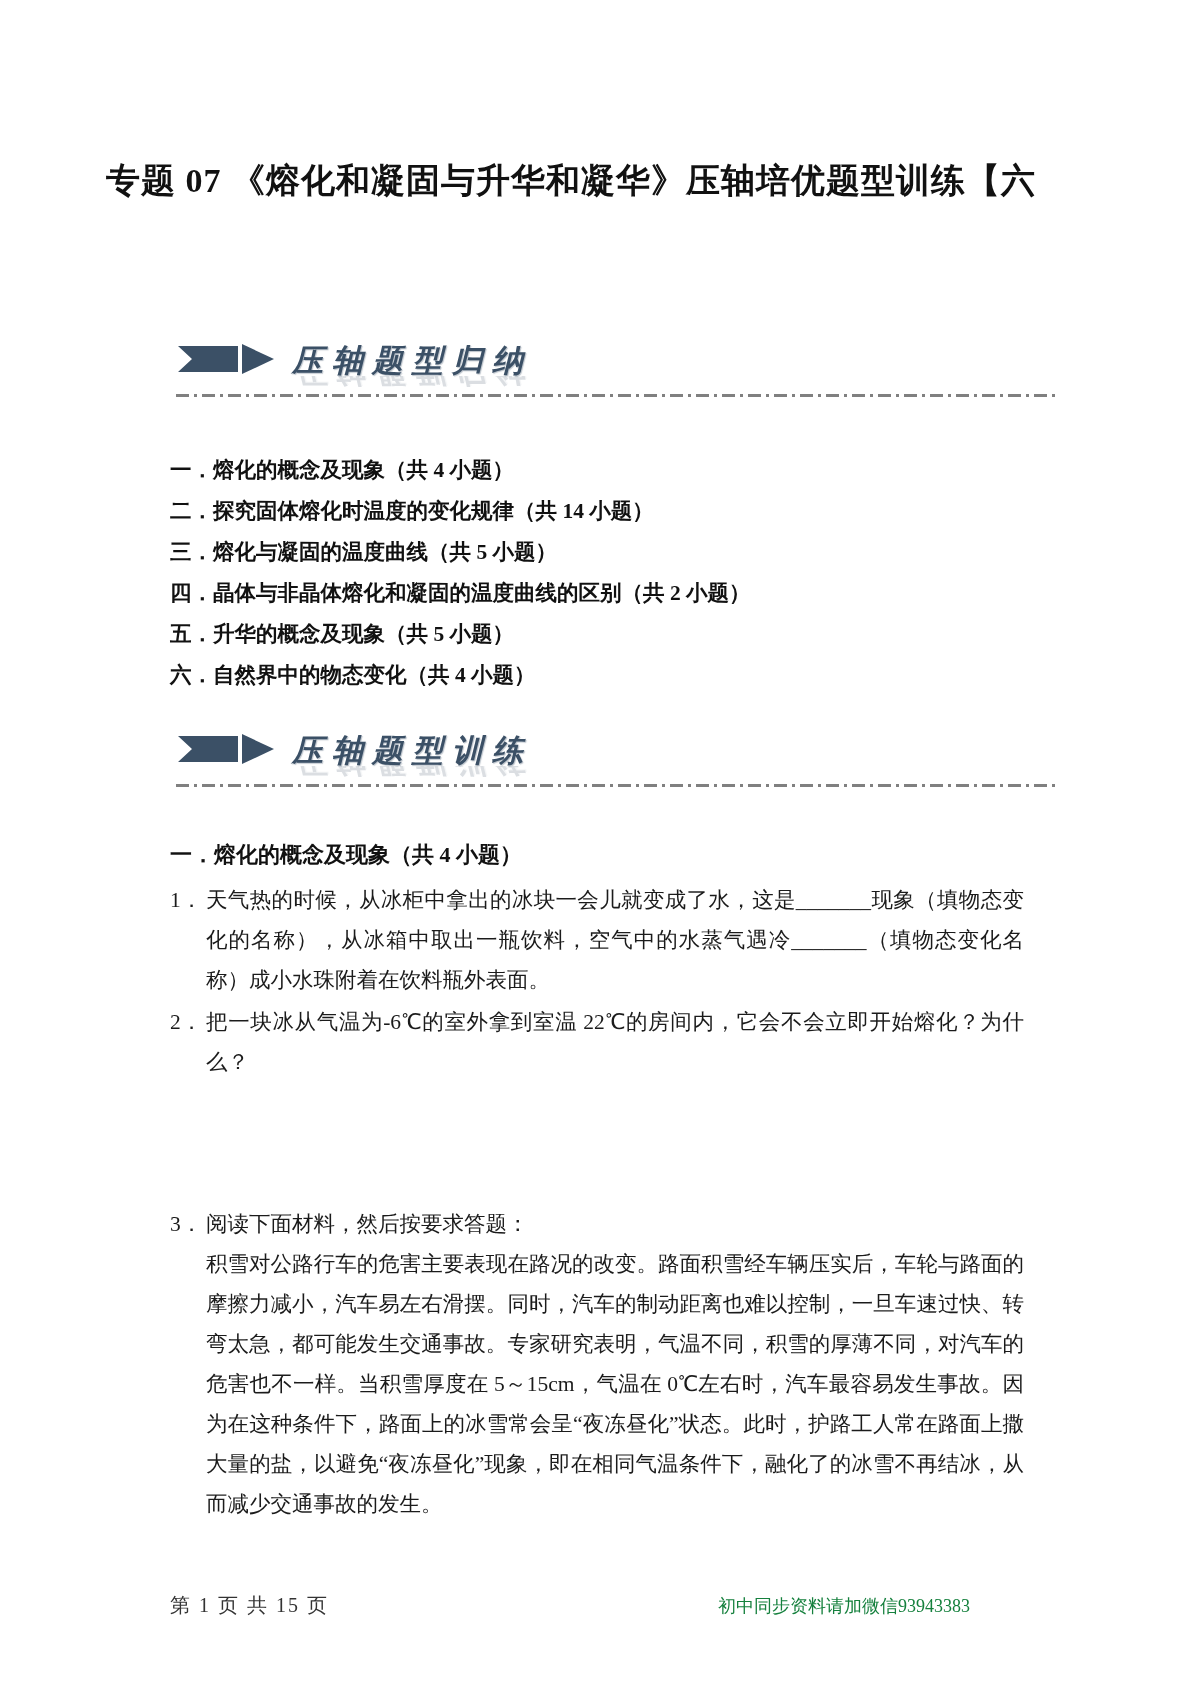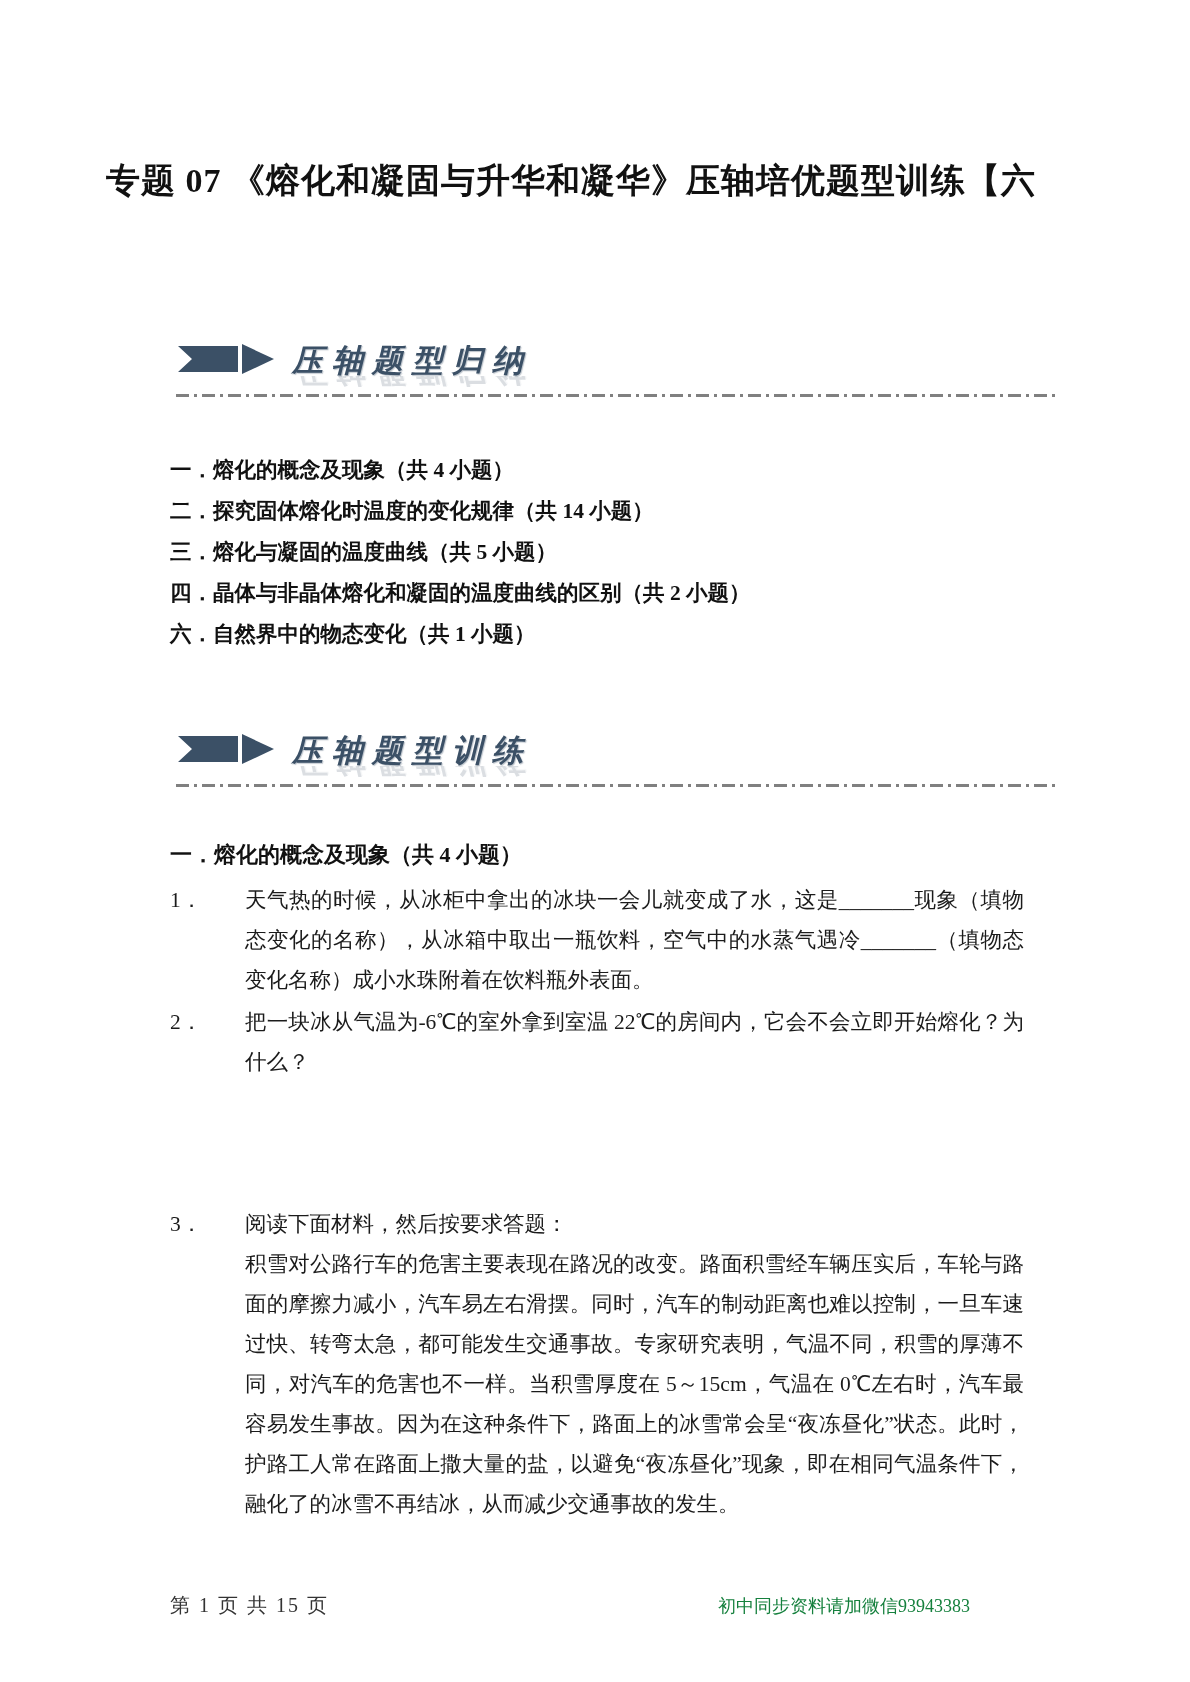--- a/index.html
+++ b/index.html
@@ -118,21 +118,20 @@
   .q-number {
     flex: 0 0 36px;
     font-size: 21.5px;
     line-height: 40px;
   }
   .q-body {
     flex: 1 1 auto;
     font-size: 21.5px;
     line-height: 40px;
     text-align: justify;
-    margin-left: 39px;
   }
   .q-body .material { display: block; }
   .question + .question { margin-top: 2px; }
   .question.gap-before { margin-top: 122px; }
 
   
   .footer {
     position: absolute;
     top: 1592px;
     left: 170px;
@@ -176,21 +175,22 @@
       </span>
     </div>
     <div class="dashdot-rule"></div>
   </div>
 
   <div class="outline">
     <div class="outline-item">一．熔化的概念及现象（共 4 小题）</div>
     <div class="outline-item">二．探究固体熔化时温度的变化规律（共 14 小题）</div>
     <div class="outline-item">三．熔化与凝固的温度曲线（共 5 小题）</div>
     <div class="outline-item">四．晶体与非晶体熔化和凝固的温度曲线的区别（共 2 小题）</div>
-    <div class="outline-item">六．自然界中的物态变化（共 1 小题）</div>
+    <div class="outline-item">五．升华的概念及现象（共 5 小题）</div>
+    <div class="outline-item">六．自然界中的物态变化（共 4 小题）</div>
   </div>
 
   <div class="banner" style="top:728px;">
     <div class="banner-row">
       <span class="arrow-icon">
         <svg width="100" height="32" viewBox="0 0 100 32" xmlns="http://www.w3.org/2000/svg">
           <polygon points="2,3 62,3 62,29 2,29 16,16" fill="#3b5066"></polygon>
           <polygon points="66,1 98,16 66,31" fill="#3b5066"></polygon>
         </svg>
       </span>

